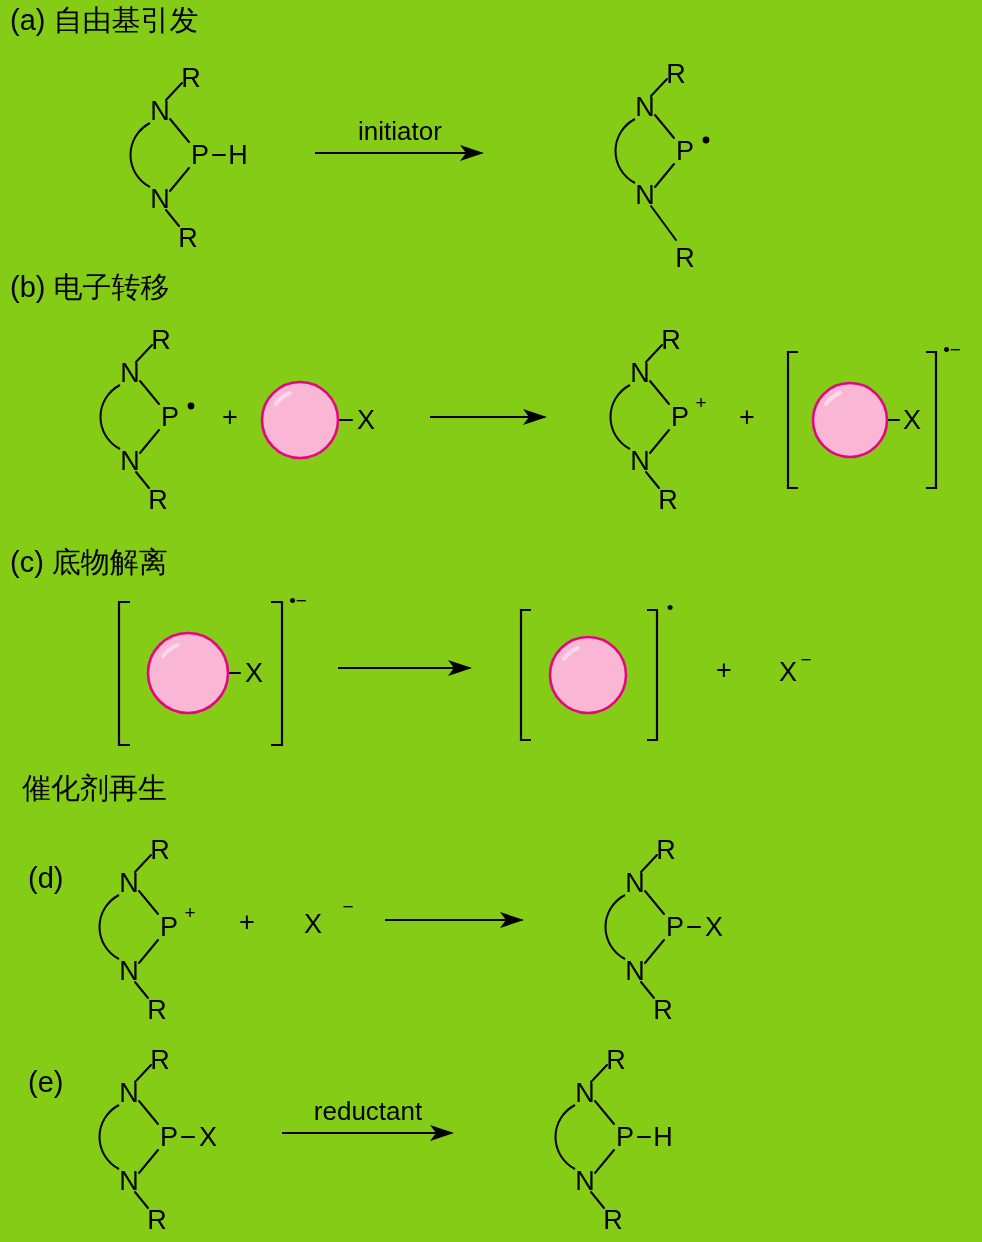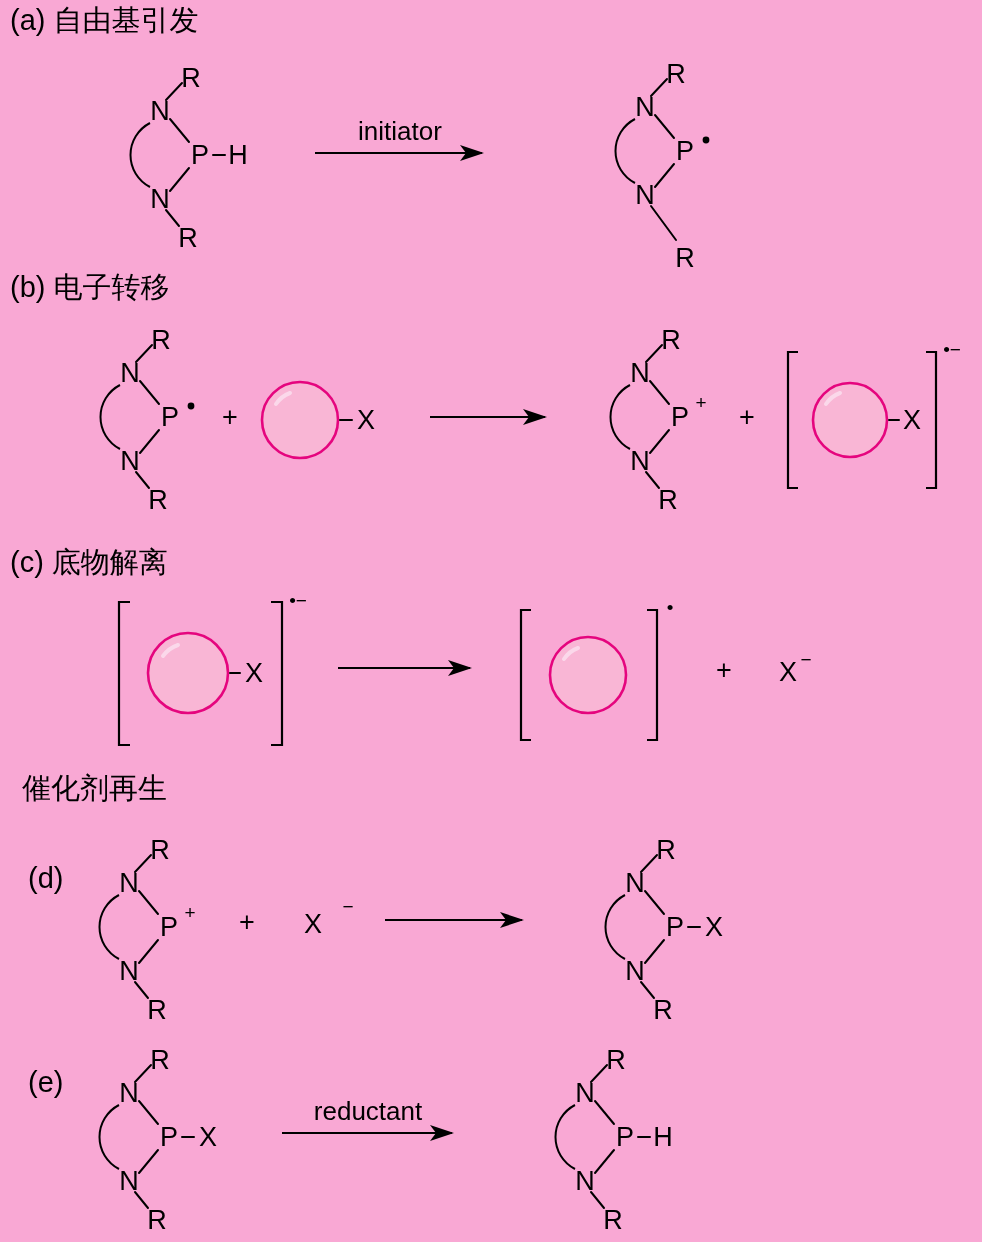--- a/index.html
+++ b/index.html
@@ -1,16 +1,16 @@
 <!DOCTYPE html>
 <html><head>
 <meta charset="utf-8">
 <style>
   html,body{margin:0;padding:0;background:#ffffff;}
-  .canvas{position:relative;width:982px;height:1242px;background:#f9a8d4;overflow:hidden;}
+  .canvas{position:relative;width:982px;height:1242px;background:#84cc16;overflow:hidden;}
   svg text{font-family:"Liberation Sans","DejaVu Sans",sans-serif;fill:#000;}
   .seclabel{font-size:29px;}
   .atom{font-size:27px;text-anchor:middle;dominant-baseline:central;}
   .sup{font-size:19px;text-anchor:middle;dominant-baseline:central;}
   .arrlabel{font-size:26px;text-anchor:middle;}
   .bond{stroke:#000;stroke-width:2;stroke-linecap:round;fill:none;}
   .arc{stroke:#000;stroke-width:2;fill:none;}
   .bracket{stroke:#000;stroke-width:2.2;fill:none;}
   .arrowline{stroke:#000;stroke-width:2;fill:none;marker-end:url(#ah);}
   .substrate{stroke-width:2.6;}

